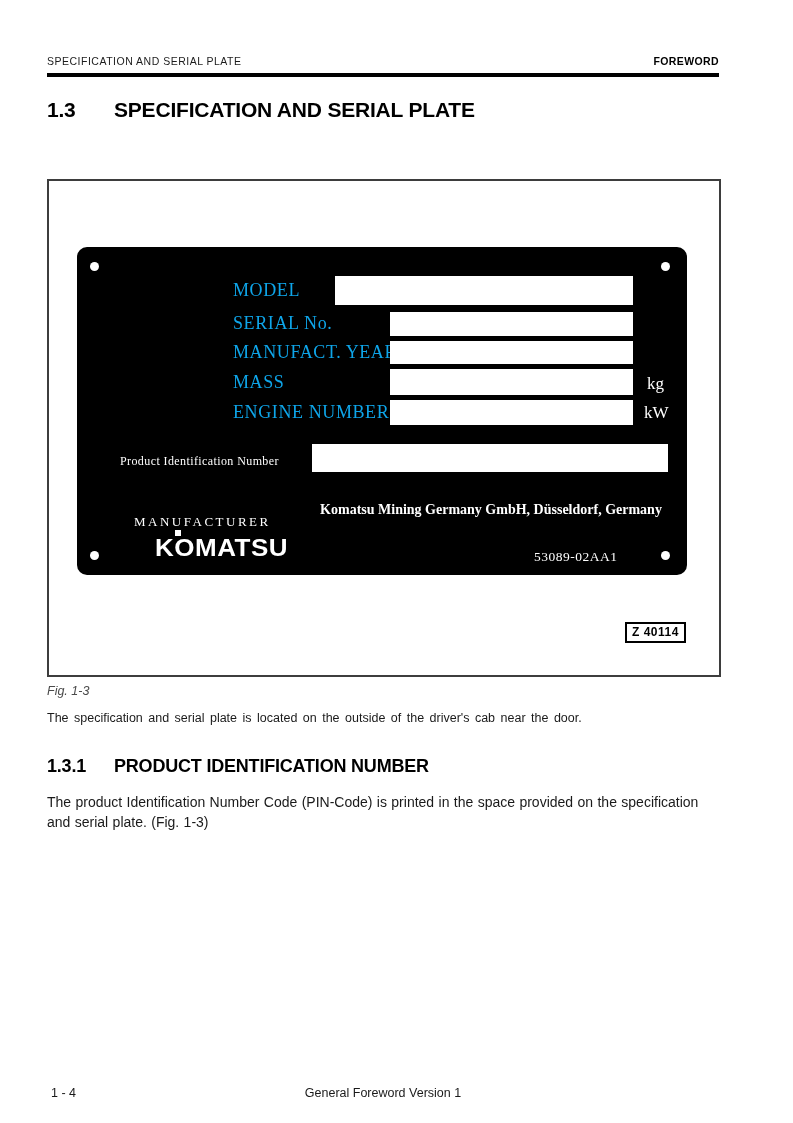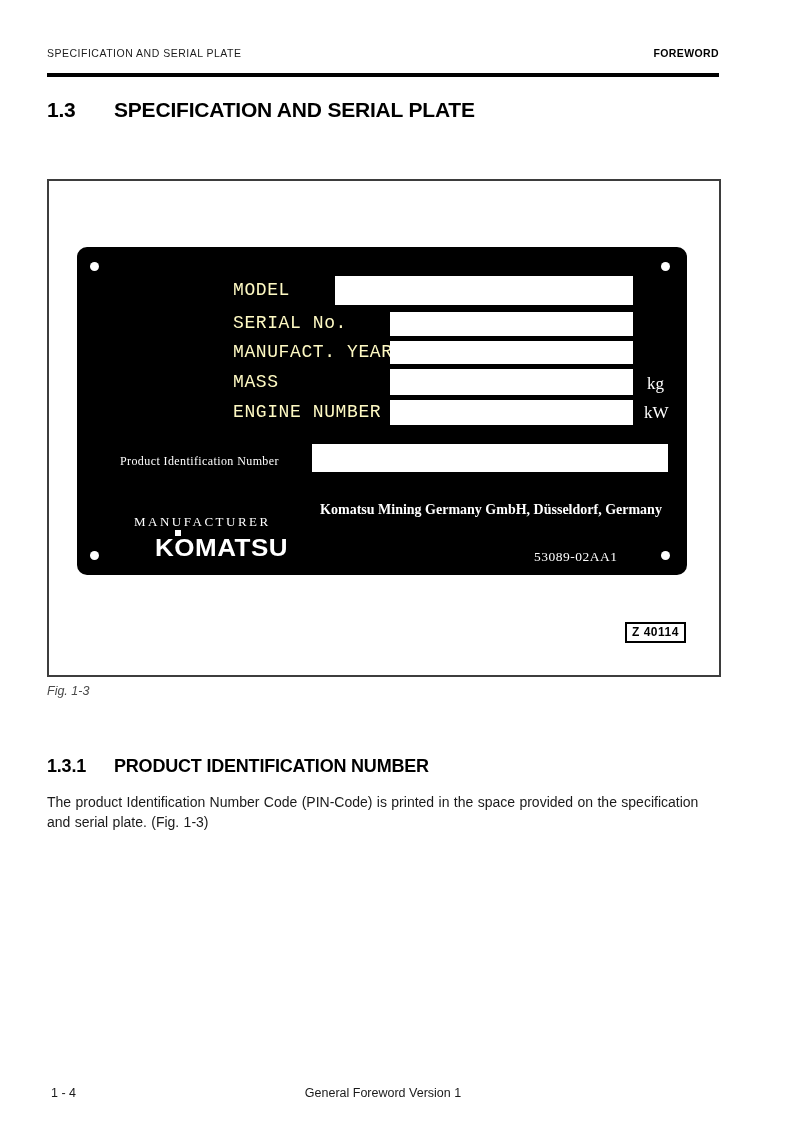--- a/index.html
+++ b/index.html
@@ -26,20 +26,21 @@
   .running-head .left {
     font-size: 10.5px;
     letter-spacing: 0.5px;
     color: #1c1c1c;
   }
   .running-head .right {
     font-size: 10.5px;
     font-weight: bold;
     letter-spacing: 0.4px;
     color: #000;
+    margin-top: 8px;
   }
   .head-rule {
     position: absolute;
     left: 47px; top: 73px;
     width: 672px; height: 3.5px;
     background: #000;
   }
 
   
   .h1 {
@@ -78,22 +79,22 @@
     background: #fff;
   }
   .rivet.tl { left: 13px; top: 15px; }
   .rivet.tr { left: 584px; top: 15px; }
   .rivet.bl { left: 13px; top: 304px; }
   .rivet.br { left: 584px; top: 304px; }
 
   .plate .flabel {
     position: absolute;
     left: 156px;
-    color: #fef9c3;
-    font-family: Liberation Mono, monospace;
+    color: #0ea5e9;
+    font-family: Liberation Serif, serif;
     font-size: 18px;
     line-height: 1;
     letter-spacing: 0.6px;
     white-space: nowrap;
   }
   .plate .vbox { position: absolute; background: #fff; }
   .plate .unit {
     position: absolute;
     color: #fff;
     font-family: "Liberation Serif", serif;
@@ -284,20 +285,21 @@
       <span class="logo">KOMATSU</span>
       <div class="logo-dot"></div>
       <span class="part-number">53089-02AA1</span>
     </div>
 
     <span class="ref-code">Z 40114</span>
   </div>
 
   <div class="fig-caption">Fig. 1-3</div>
 
+  <p class="para1">The specification and serial plate is located on the outside of the driver's cab near the door.</p>
 
   <div class="h2">
     <span class="num">1.3.1</span>
     <span>PRODUCT IDENTIFICATION NUMBER</span>
   </div>
 
   <p class="para2">The product Identification Number Code (PIN-Code) is printed in the space provided on the specification and serial plate. (Fig. 1-3)</p>
 
   <div class="footer">
     <span class="page-num">1 - 4</span>

